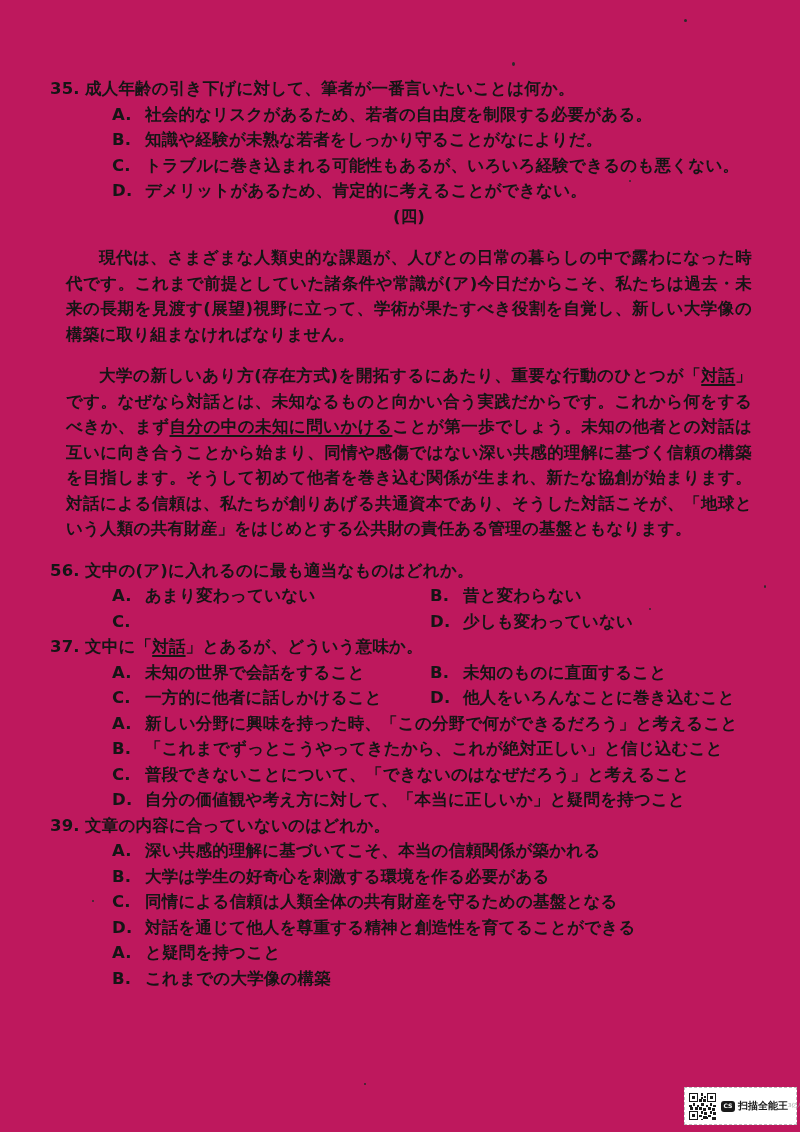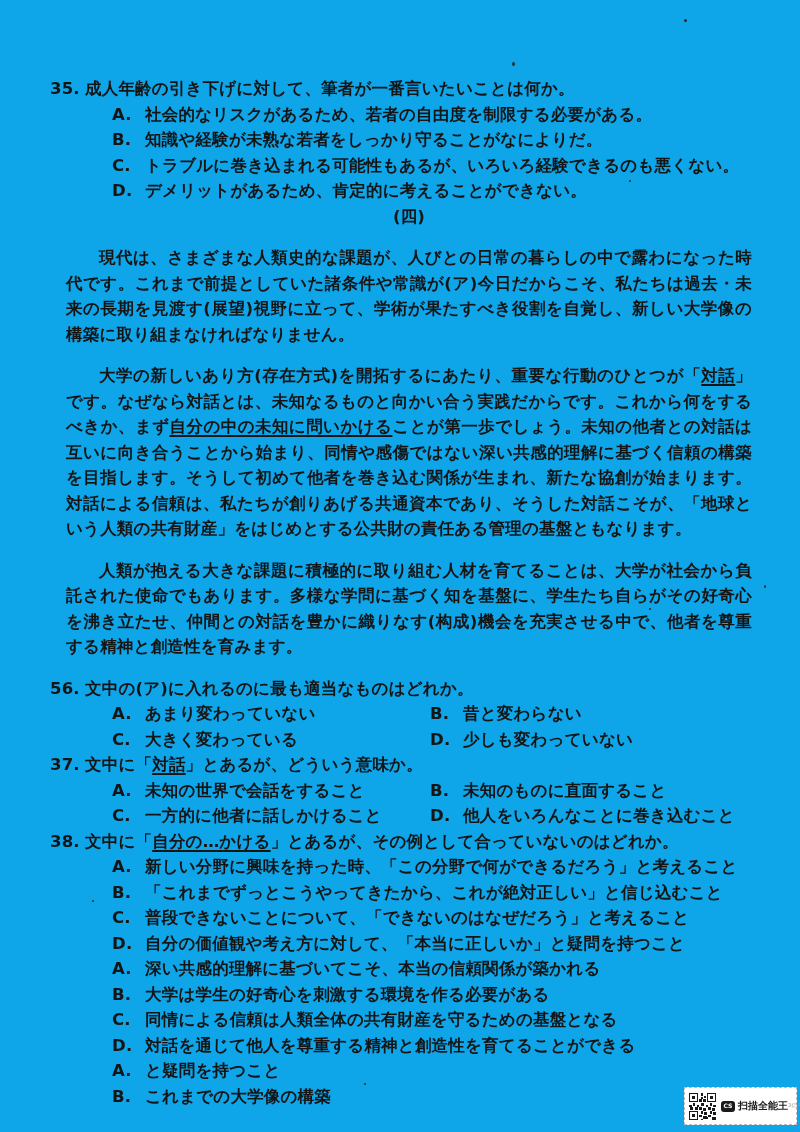--- a/index.html
+++ b/index.html
@@ -1,20 +1,20 @@
 <!DOCTYPE html>
 <html><head>
 <meta charset="utf-8">
 <style>
   html,body { margin:0; padding:0; background:#e8e8e8; }
   .page {
     position:relative;
     width:800px; height:1132px;
     margin:0 auto;
-    background:#0ea5e9;
+    background:#be185d;
     font-family:"DejaVu Sans", sans-serif;
     font-weight:700;
     color:#151515;
     overflow:hidden;
   }
   #content {
     position:absolute;
     left:50px; top:76px;
     width:718px;
     font-size:16.5px;
@@ -107,39 +107,37 @@
           <div class="option">
             <span class="opt-label">D.</span>
             <span class="opt-text">デメリットがあるため、肯定的に考えることができない。</span>
           </div>
         </div>
       </div>
       <div class="section-header">(四)</div>
       <div class="passage">
         <p class="para"><span>現代は、さまざまな人類史的な課題が、人びとの日常の暮らしの中で露わになった時代です。これまで前提としていた諸条件や常識が(ア)今日だからこそ、私たちは過去・未来の長期を見渡す(展望)視野に立って、学術が果たすべき役割を自覚し、新しい大学像の構築に取り組まなければなりません。</span></p>
         <p class="para"><span>大学の新しいあり方(存在方式)を開拓するにあたり、重要な行動のひとつが「</span><span class="u">対話</span><span>」です。なぜなら対話とは、未知なるものと向かい合う実践だからです。これから何をするべきか、まず</span><span class="u">自分の中の未知に問いかける</span><span>ことが第一歩でしょう。未知の他者との対話は互いに向き合うことから始まり、同情や感傷ではない深い共感的理解に基づく信頼の構築を目指します。そうして初めて他者を巻き込む関係が生まれ、新たな協創が始まります。対話による信頼は、私たちが創りあげる共通資本であり、そうした対話こそが、「地球という人類の共有財産」をはじめとする公共財の責任ある管理の基盤ともなります。</span></p>
-        <p class="para"><span>人類が抱える大きな課題に積極的に取り組む人材を育てることは、大学が社会から負託された使命でもあります。多様な学問に基づく知を基盤に、学生たち自らがその好奇心を沸き立たせ、仲間との対話を豊かに織りなす(构成)機会を充実させる中で、他者を尊重する精神と創造性を育みます。</span></p>
       </div>
       <div class="question">
         <div class="q-line">
           <span class="q-num">56.</span>
           <span class="q-stem"><span>文中の(ア)に入れるのに最も適当なものはどれか。</span></span>
         </div>
         <div class="options twocol">
           <div class="option">
             <span class="opt-label">A.</span>
             <span class="opt-text">あまり変わっていない</span>
           </div>
           <div class="option">
             <span class="opt-label">B.</span>
             <span class="opt-text">昔と変わらない</span>
           </div>
           <div class="option">
             <span class="opt-label">C.</span>
-            <span class="opt-text">大きく変わっている</span>
           </div>
           <div class="option">
             <span class="opt-label">D.</span>
             <span class="opt-text">少しも変わっていない</span>
           </div>
         </div>
       </div>
       <div class="question">
         <div class="q-line">
           <span class="q-num">37.</span>
@@ -158,44 +156,44 @@
             <span class="opt-label">C.</span>
             <span class="opt-text">一方的に他者に話しかけること</span>
           </div>
           <div class="option">
             <span class="opt-label">D.</span>
             <span class="opt-text">他人をいろんなことに巻き込むこと</span>
           </div>
         </div>
       </div>
       <div class="question">
-        <div class="q-line">
-          <span class="q-num">38.</span>
-          <span class="q-stem"><span>文中に「</span><span class="u">自分の…かける</span><span>」とあるが、その例として合っていないのはどれか。</span></span>
-        </div>
         <div class="options single">
           <div class="option">
             <span class="opt-label">A.</span>
             <span class="opt-text">新しい分野に興味を持った時、「この分野で何ができるだろう」と考えること</span>
           </div>
           <div class="option">
             <span class="opt-label">B.</span>
             <span class="opt-text">「これまでずっとこうやってきたから、これが絶対正しい」と信じ込むこと</span>
           </div>
           <div class="option">
             <span class="opt-label">C.</span>
             <span class="opt-text">普段できないことについて、「できないのはなぜだろう」と考えること</span>
           </div>
           <div class="option">
             <span class="opt-label">D.</span>
             <span class="opt-text">自分の価値観や考え方に対して、「本当に正しいか」と疑問を持つこと</span>
           </div>
         </div>
       </div>
       <div class="question">
+        <div class="q-line">
+          <span class="q-num">39.</span>
+          <span class="q-stem"><span>文章の内容に合っていないのはどれか。</span></span>
+        </div>
         <div class="options single">
           <div class="option">
             <span class="opt-label">A.</span>
             <span class="opt-text">深い共感的理解に基づいてこそ、本当の信頼関係が築かれる</span>
           </div>
           <div class="option">
             <span class="opt-label">B.</span>
             <span class="opt-text">大学は学生の好奇心を刺激する環境を作る必要がある</span>
           </div>
           <div class="option">

